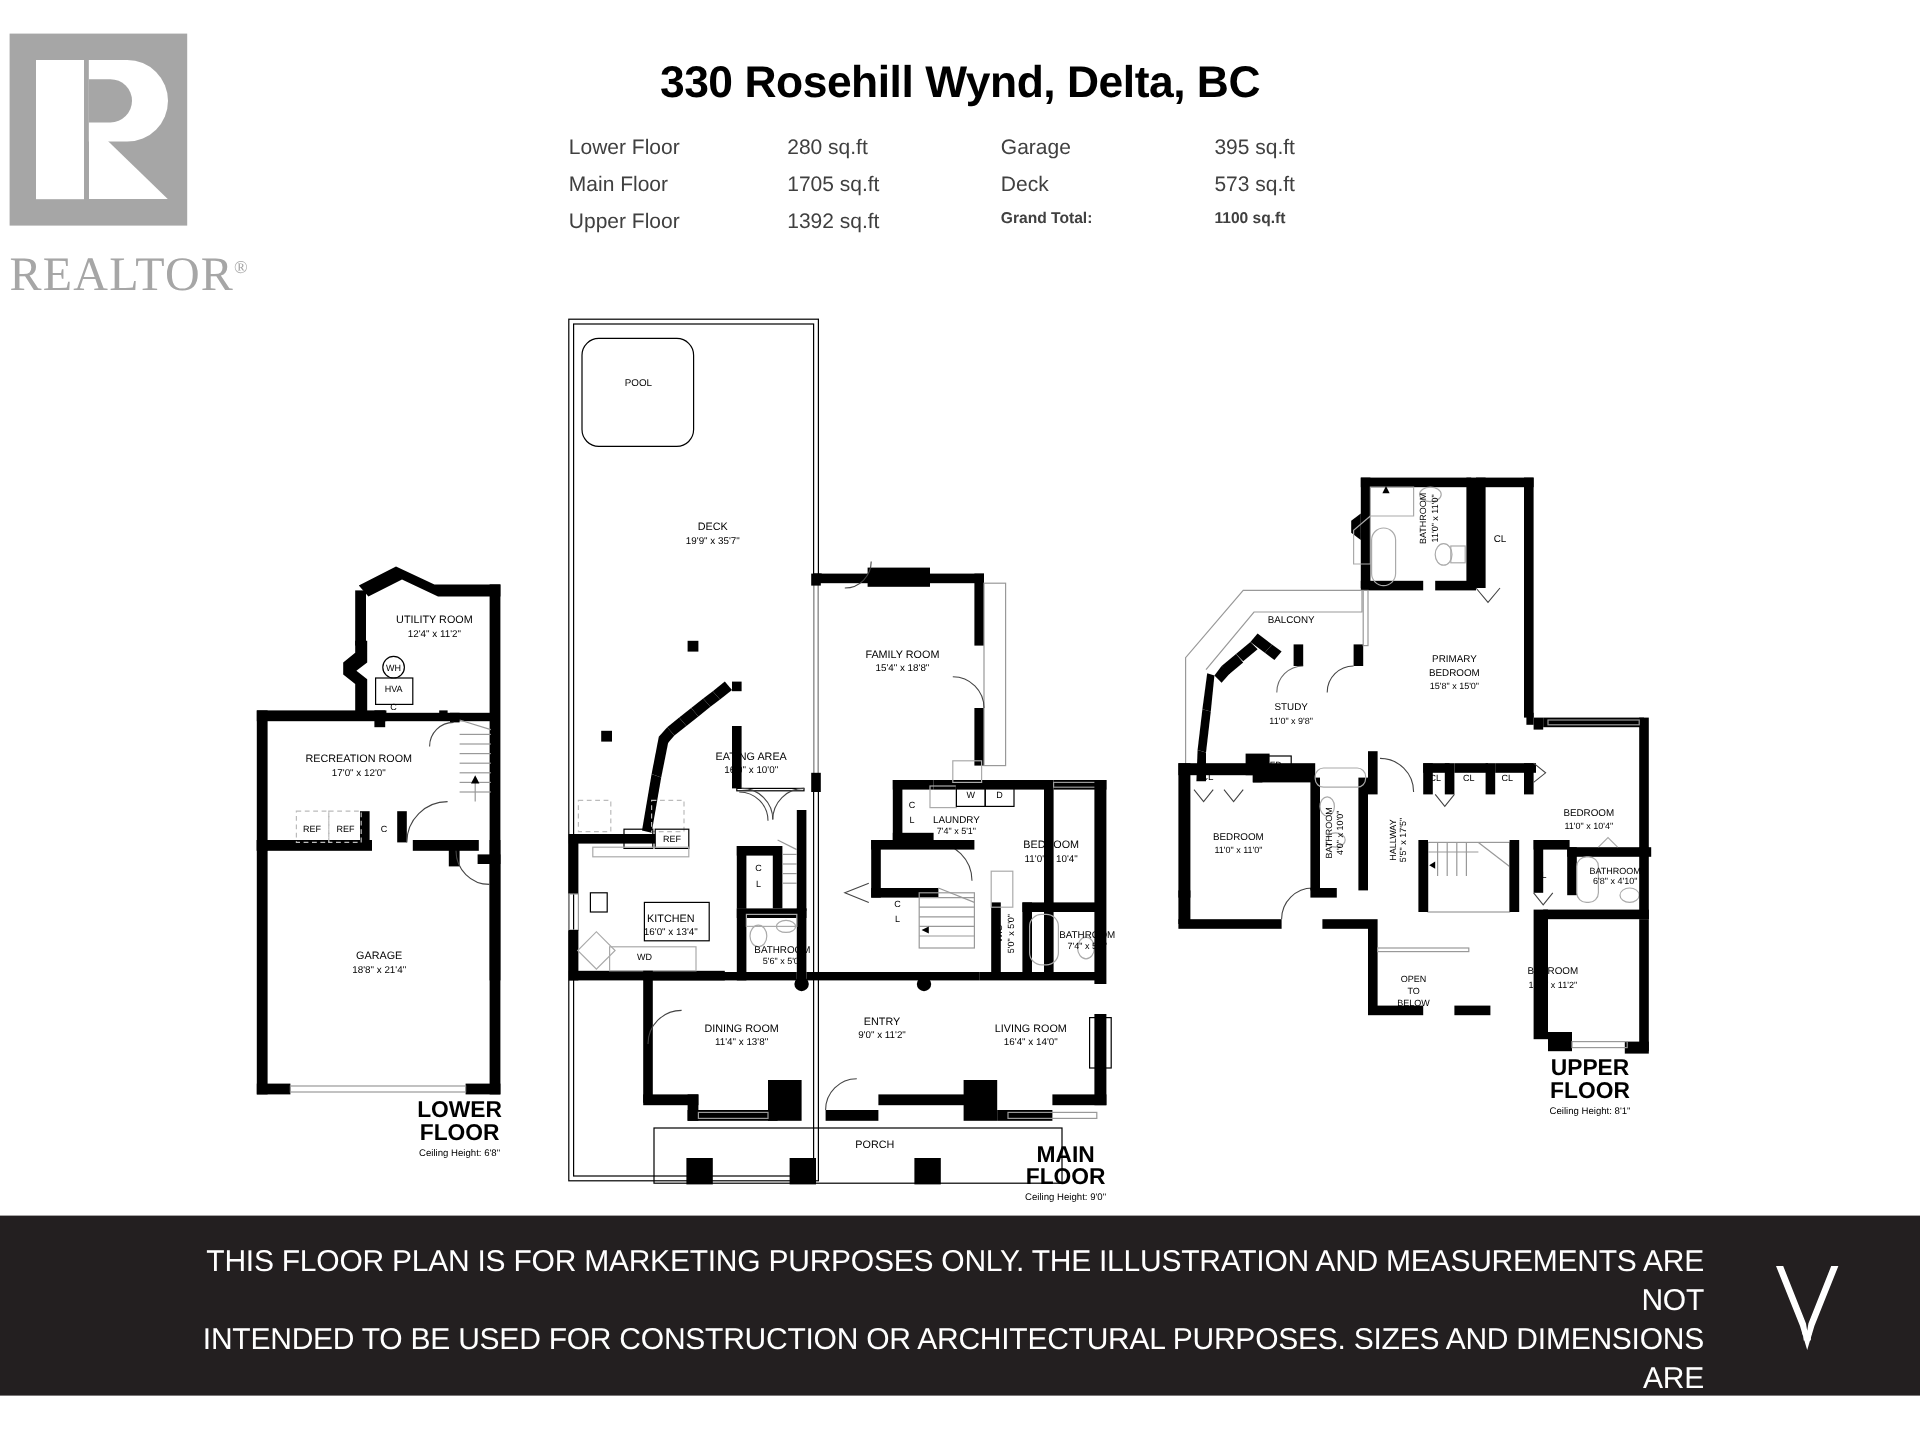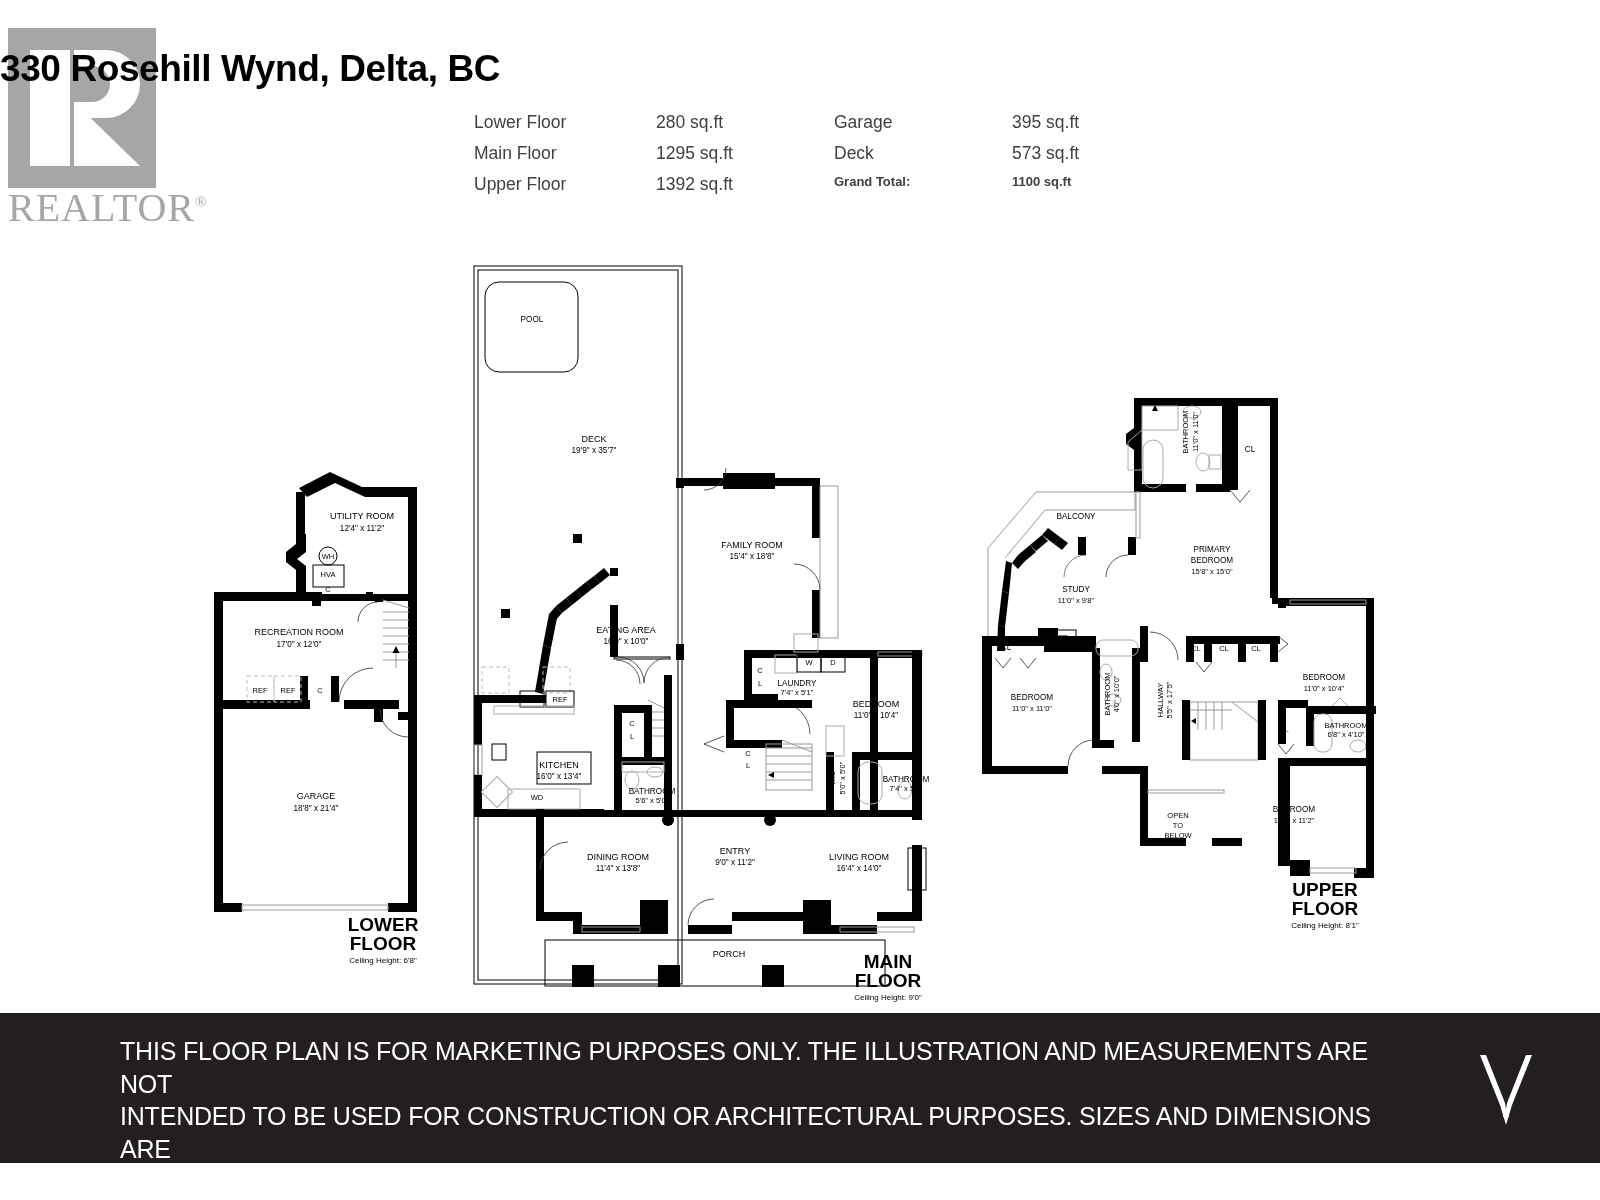--- a/index.html
+++ b/index.html
@@ -26,28 +26,28 @@
   .r-bowl-in {
     position:absolute; left:66px; top:38px; width:36px; height:36px;
     background:#a6a6a6; border-radius:0 18px 18px 0;
   }
   .r-leg {
     position:absolute; left:66px; top:74px; width:66px; height:64px;
     background:#fff;
     clip-path: polygon(0 0, 0 100%, 100% 100%);
   }
   .realtor-word {
-    margin-top:0; font-size:40px; letter-spacing:1px; color:#a6a6a6;
+    margin-top:21px; font-size:40px; letter-spacing:1px; color:#a6a6a6;
     font-family:"Liberation Serif", serif; font-weight:400; line-height:1;
   }
   .realtor-word sup { font-size:15px; vertical-align:super; }
 
   
   .title {
-    position:absolute; left:0; top:48px; width:1600px; 
+    position:absolute; left:0; top:48px; width:1600px; text-align:center;
     font-size:37px; font-weight:bold; letter-spacing:-0.4px; color:#000;
   }
   .stats { position:absolute; left:474px; top:112px; font-size:17.5px; color:#404040; }
   .stats table { border-collapse:collapse; }
   .stats td { padding:0 0 10px 0; vertical-align:top; white-space:nowrap; }
   .stats .colA { width:182px; }
   .stats .colB { width:178px; }
   .stats .colC { width:178px; }
   .stats .colD { width:160px;margin-top:44px; }
   .bold { font-weight:bold; font-size:13px; }
@@ -56,21 +56,21 @@
   .plan { position:absolute; left:0; top:0; width:1600px; height:1010px; }
   .plan svg { display:block; }
 
   
   .footer {
     position:absolute; left:0; top:1013px; width:1600px; height:150px;
     background:#231f20;
   }
   .footer-text {
     position:absolute; left:120px; top:22px; width:1300px;
-    color:#ffffff; font-size:25px; line-height:1.30; text-align:left;
+    color:#ffffff; font-size:25px; line-height:1.30; text-align:right;
     letter-spacing:-0.2px;
   }
   .vlogo { position:absolute; right:64px; top:40px; width:60px; height:72px; }
 </style>
 </head>
 <body>
 
 <div id="page">
 
   <div class="realtor-logo">
@@ -89,21 +89,21 @@
     <table>
       <tbody>
           <tr>
         <td class="colA">Lower Floor</td>
         <td class="colB">280 sq.ft</td>
         <td class="colC">Garage</td>
         <td class="colD">395   sq.ft</td>
       </tr>
       <tr>
         <td class="colA">Main Floor</td>
-        <td class="colB">1295 sq.ft</td>
+        <td class="colB">1705 sq.ft</td>
         <td class="colC">Deck</td>
         <td class="colD">573 sq.ft</td>
       </tr>
       <tr>
         <td class="colA">Upper Floor</td>
         <td class="colB">1392 sq.ft</td>
         <td class="colC bold">Grand Total:</td>
         <td class="colD bold">1100 sq.ft</td>
       </tr>
     </tbody>

